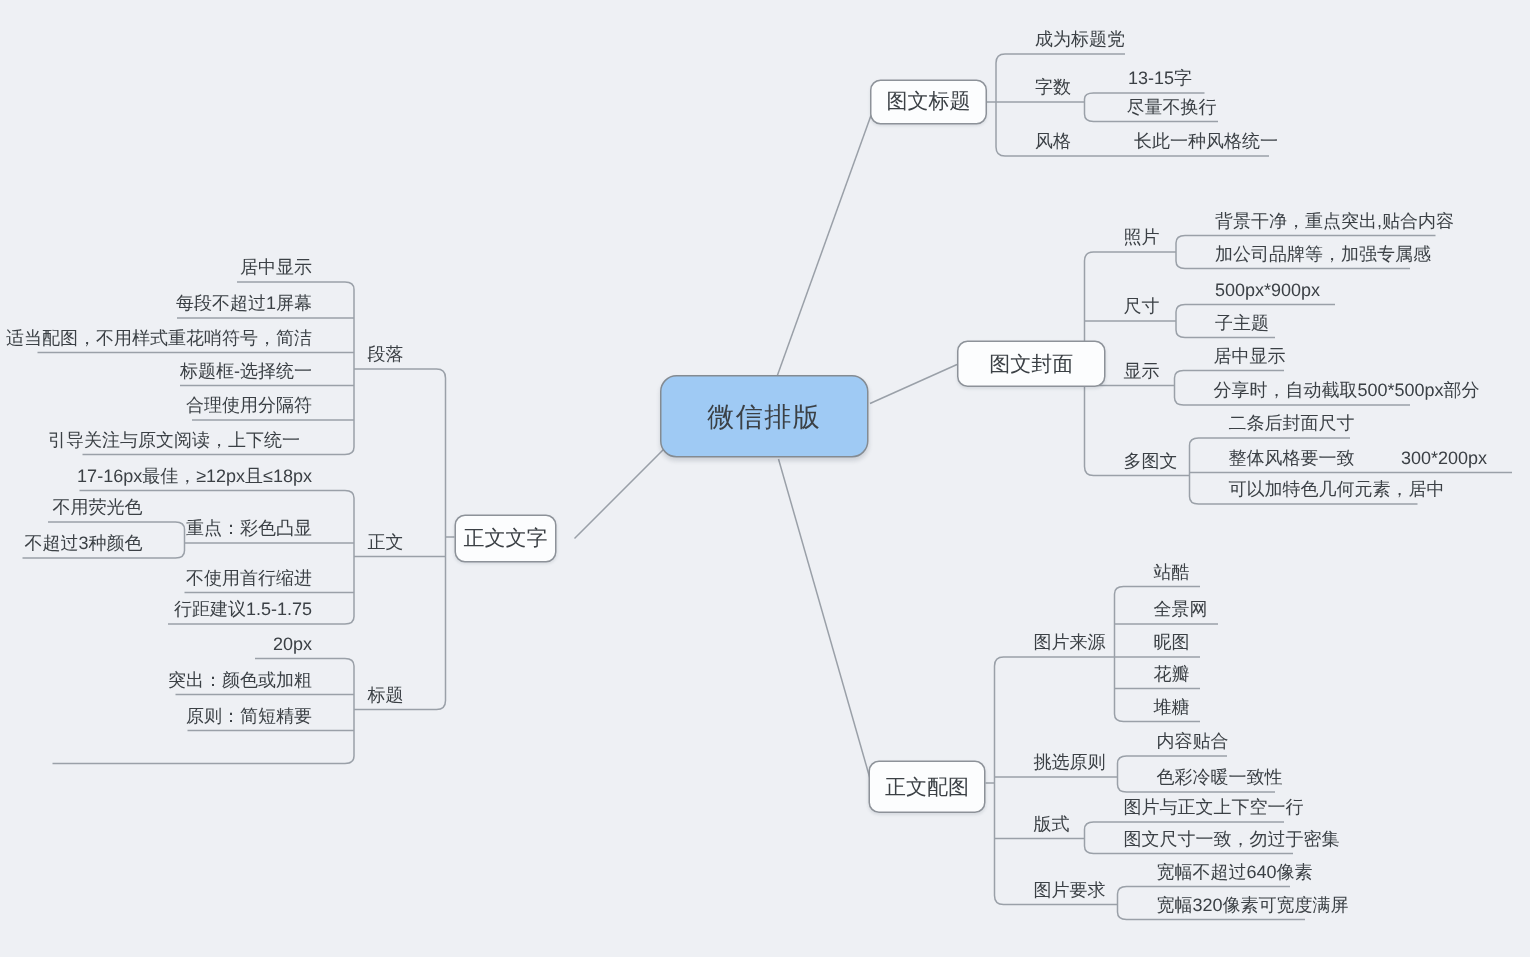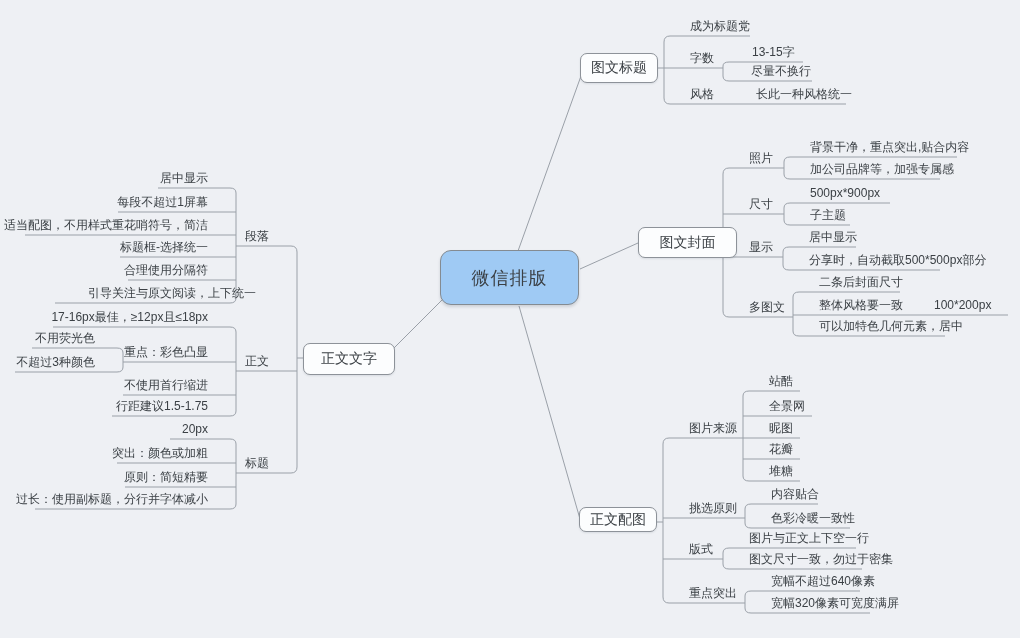--- a/index.html
+++ b/index.html
@@ -84,74 +84,73 @@
     <path d="M123,395 H236"></path>
     <path d="M32,348 H117 Q123,348 123,353 V367 Q123,372 117,372 H15"></path>
     <path d="M170,439 H230 Q236,439 236,444 V504 Q236,509 230,509 H35"></path>
     <path d="M117,463 H236"></path>
     <path d="M125,487 H236"></path>
   </svg>
 
   <div class="node center" style="left:440px;top:250px;width:139px;height:55px">微信排版</div>
   <div class="node" style="left:580px;top:53px;width:78px;height:30px">图文标题</div>
   <div class="node" style="left:638px;top:227px;width:99px;height:31px">图文封面</div>
-  <div class="node" style="left:579px;top:507px;width:78px;height:25px">正文配图</div>
-  <div class="node" style="left:303px;top:343px;width:92px;height:32px">正文文字</div>
+  <div class="node" style="left:579px;top:507px;width:78px;height:35px">正文配图</div>
+  <div class="node" style="left:303px;top:343px;width:68px;height:32px">正文文字</div>
 
   <div class="t" style="left:690px;top:19px">成为标题党</div>
   <div class="t" style="left:690px;top:51px">字数</div>
   <div class="t" style="left:752px;top:45px">13-15字</div>
   <div class="t" style="left:751px;top:64px">尽量不换行</div>
   <div class="t" style="left:690px;top:87px">风格</div>
   <div class="t" style="left:756px;top:87px">长此一种风格统一</div>
 
   <div class="t" style="left:749px;top:151px">照片</div>
   <div class="t" style="left:810px;top:140px">背景干净，重点突出,贴合内容</div>
   <div class="t" style="left:810px;top:162px">加公司品牌等，加强专属感</div>
   <div class="t" style="left:749px;top:197px">尺寸</div>
   <div class="t" style="left:810px;top:186px">500px*900px</div>
   <div class="t" style="left:810px;top:208px">子主题</div>
   <div class="t" style="left:749px;top:240px">显示</div>
   <div class="t" style="left:809px;top:230px">居中显示</div>
   <div class="t" style="left:809px;top:253px">分享时，自动截取500*500px部分</div>
   <div class="t" style="left:749px;top:300px">多图文</div>
   <div class="t" style="left:819px;top:275px">二条后封面尺寸</div>
   <div class="t" style="left:819px;top:298px">整体风格要一致</div>
-  <div class="t" style="left:934px;top:298px">100*200px</div>
+  <div class="t" style="left:934px;top:298px">300*200px</div>
   <div class="t" style="left:819px;top:319px">可以加特色几何元素，居中</div>
 
   <div class="t" style="left:689px;top:421px">图片来源</div>
   <div class="t" style="left:769px;top:374px">站酷</div>
   <div class="t" style="left:769px;top:399px">全景网</div>
   <div class="t" style="left:769px;top:421px">昵图</div>
   <div class="t" style="left:769px;top:442px">花瓣</div>
   <div class="t" style="left:769px;top:464px">堆糖</div>
   <div class="t" style="left:689px;top:501px">挑选原则</div>
   <div class="t" style="left:771px;top:487px">内容贴合</div>
   <div class="t" style="left:771px;top:511px">色彩冷暖一致性</div>
   <div class="t" style="left:689px;top:542px">版式</div>
   <div class="t" style="left:749px;top:531px">图片与正文上下空一行</div>
   <div class="t" style="left:749px;top:552px">图文尺寸一致，勿过于密集</div>
-  <div class="t" style="left:689px;top:586px">重点突出</div>
+  <div class="t" style="left:689px;top:586px">图片要求</div>
   <div class="t" style="left:771px;top:574px">宽幅不超过640像素</div>
   <div class="t" style="left:771px;top:596px">宽幅320像素可宽度满屏</div>
 
   <div class="t" style="right:751px;top:229px">段落</div>
   <div class="t" style="right:812px;top:171px">居中显示</div>
   <div class="t" style="right:812px;top:195px">每段不超过1屏幕</div>
   <div class="t" style="right:812px;top:218px">适当配图，不用样式重花哨符号，简洁</div>
   <div class="t" style="right:812px;top:240px">标题框-选择统一</div>
   <div class="t" style="right:812px;top:263px">合理使用分隔符</div>
-  <div class="t" style="right:764px;top:286px">引导关注与原文阅读，上下统一</div>
+  <div class="t" style="right:820px;top:286px">引导关注与原文阅读，上下统一</div>
   <div class="t" style="right:751px;top:354px">正文</div>
   <div class="t" style="right:812px;top:310px">17-16px最佳，≥12px且≤18px</div>
   <div class="t" style="right:812px;top:345px">重点：彩色凸显</div>
   <div class="t" style="right:925px;top:331px">不用荧光色</div>
   <div class="t" style="right:925px;top:355px">不超过3种颜色</div>
   <div class="t" style="right:812px;top:378px">不使用首行缩进</div>
   <div class="t" style="right:812px;top:399px">行距建议1.5-1.75</div>
   <div class="t" style="right:751px;top:456px">标题</div>
   <div class="t" style="right:812px;top:422px">20px</div>
   <div class="t" style="right:812px;top:446px">突出：颜色或加粗</div>
   <div class="t" style="right:812px;top:470px">原则：简短精要</div>
-  <div class="t" style="right:812px;top:492px">过长：使用副标题，分行并字体减小</div>
 
 </div>
 
 </body></html>

